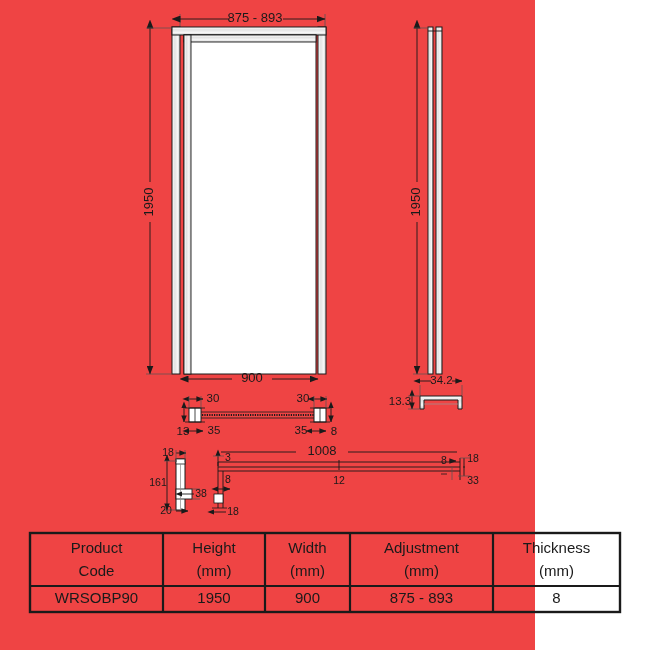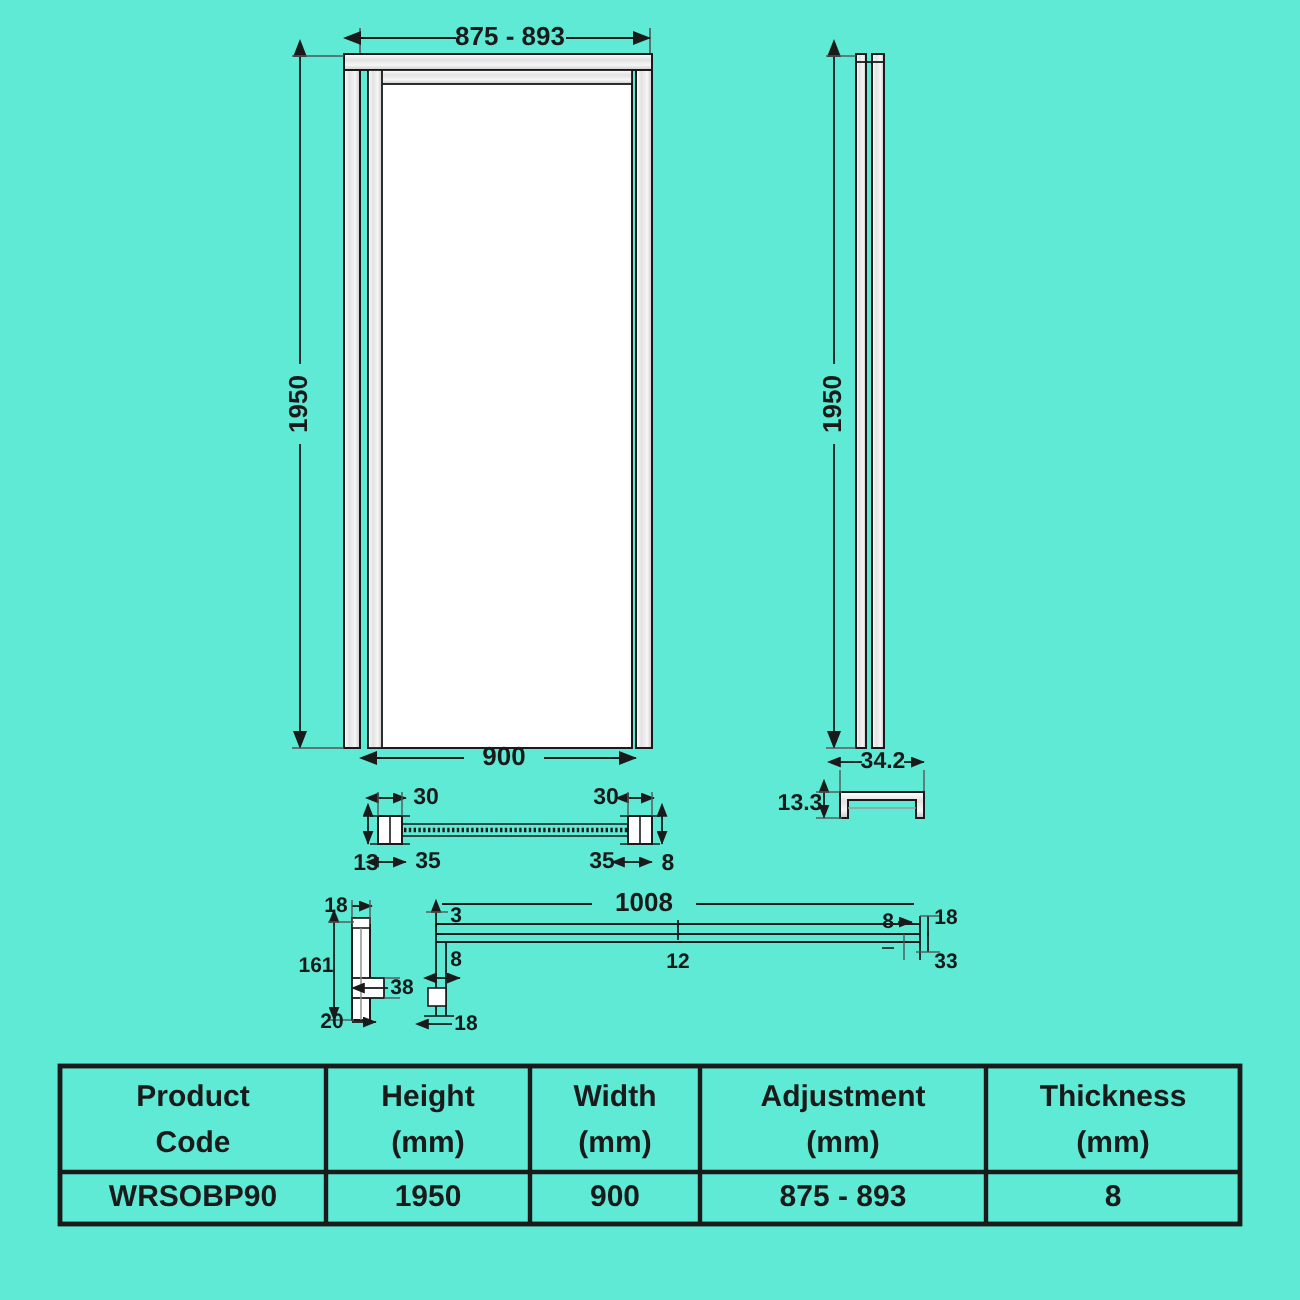--- a/index.html
+++ b/index.html
@@ -9,24 +9,23 @@
   }
   body {
     width: 650px;
     height: 650px;
     font-family: "Liberation Sans", sans-serif;
     color: #000000;
     overflow: hidden;
   }
   #sheet {
     position: relative;
-    width: 650px;
+    width: 535px;
     height: 650px;
-    background: #5eead4;
-    font-weight: bold;
+    background: #ef4444;
   }
   #drawing {
     position: absolute;
     left: 0;
     top: 0;
     width: 650px;
     height: 650px;
   }
   svg text {
     font-family: "Liberation Sans", sans-serif;

